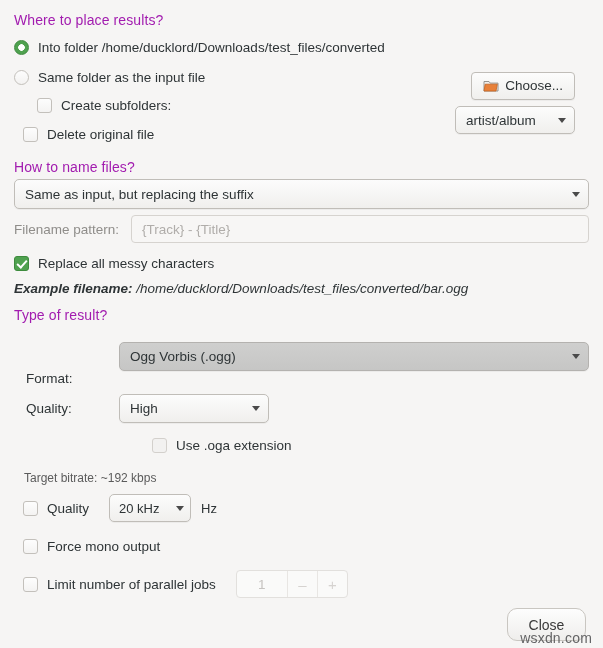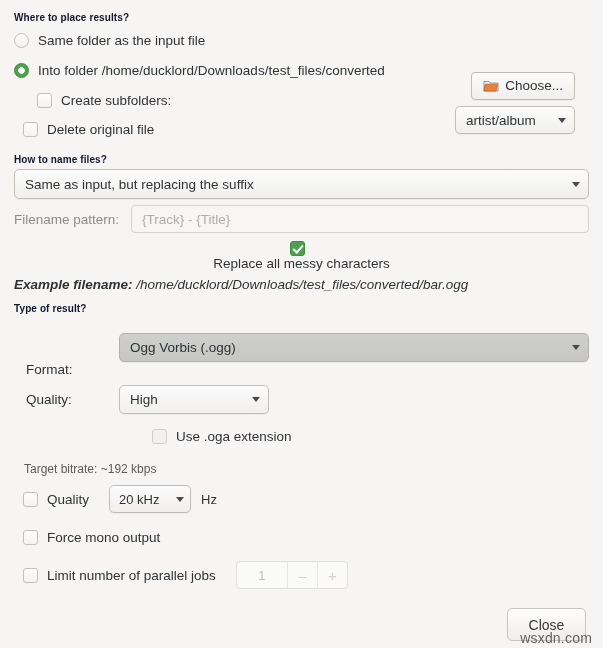--- a/index.html
+++ b/index.html
@@ -19,23 +19,23 @@
   .page {
     position: relative;
     width: 603px;
     height: 648px;
     box-sizing: border-box;
     padding: 12px 14px 0 14px;
   }
 
   
   .section-title {
-    font-weight: bold;
-    font-size: 10px;
-    color: #0f172a;
+    font-weight: normal;
+    font-size: 14px;
+    color: #a21caf;
     margin: 0 0 4px 0;
     letter-spacing: 0.1px;
   }
   .section {
     margin-bottom: 11px;
   }
 
   
   .row {
     display: flex;
@@ -227,21 +227,21 @@
     left: 0; right: 0;
     bottom: -6px;
     height: 46px;
     display: flex;
     justify-content: flex-end;
     align-items: flex-start;
     padding-right: 17px;
   }
   .close-btn {
     border: 1px solid #c9c6c1;
-    border-radius: 5px;
+    border-radius: 10px;
     background: linear-gradient(#fdfdfd,#efeeec);
     width: 79px;
     height: 33px;
     display: flex;
     align-items: center;
     justify-content: center;
     font-size: 14px;
     color: #3a3a3a;
     box-sizing: border-box;
   }
@@ -258,28 +258,28 @@
   }
 </style>
 </head>
 <body>
 
 <div class="page">
 
   <div class="section" style="position:relative;">
     <div class="section-title">Where to place results?</div>
 
+    <div class="row" style="min-height:30px;">
+      <span class="radio checked"></span>
+      <span class="lbl">Into folder /home/ducklord/Downloads/test_files/converted</span>
+    </div>
+
     <div class="row">
       <span class="radio"></span>
       <span class="lbl">Same folder as the input file</span>
-    </div>
-
-    <div class="row" style="min-height:30px;">
-      <span class="radio checked"></span>
-      <span class="lbl">Into folder /home/ducklord/Downloads/test_files/converted</span>
     </div>
 
     <div class="choose-wrap">
       <div class="btn">
         <span class="folder-ico">
           <svg width="16" height="14" viewBox="0 0 16 14">
             <path d="M1 2.5h5l1.2 1.6H15V12H1z" fill="#f0f0ee" stroke="#8c8a86" stroke-width="0.9"></path>
             <path d="M2.2 5.2h12.1L13 12H1z" fill="#e8813a" stroke="#c4631f" stroke-width="0.8"></path>
           </svg>
         </span>
@@ -313,21 +313,21 @@
       <span class="arrow"></span>
     </div>
 
     <div class="form-row" style="margin-top:6px;">
       <span class="lbl dim" style="width:auto;margin-right:12px;">Filename pattern:</span>
       <div class="entry" style="flex:1 1 auto;">
         <span>{Track} - {Title}</span>
       </div>
     </div>
 
-    <div class="row" style="margin-top:8px;min-height:24px;flex-direction:column;">
+    <div class="row" style="margin-top:8px;min-height:24px;">
       <span class="cb checked"></span>
       <span class="lbl">Replace all messy characters</span>
     </div>
 
     <div class="example">
       <b>Example filename:</b>
       <span>/home/ducklord/Downloads/test_files/converted/bar.ogg</span>
     </div>
   </div>
 

